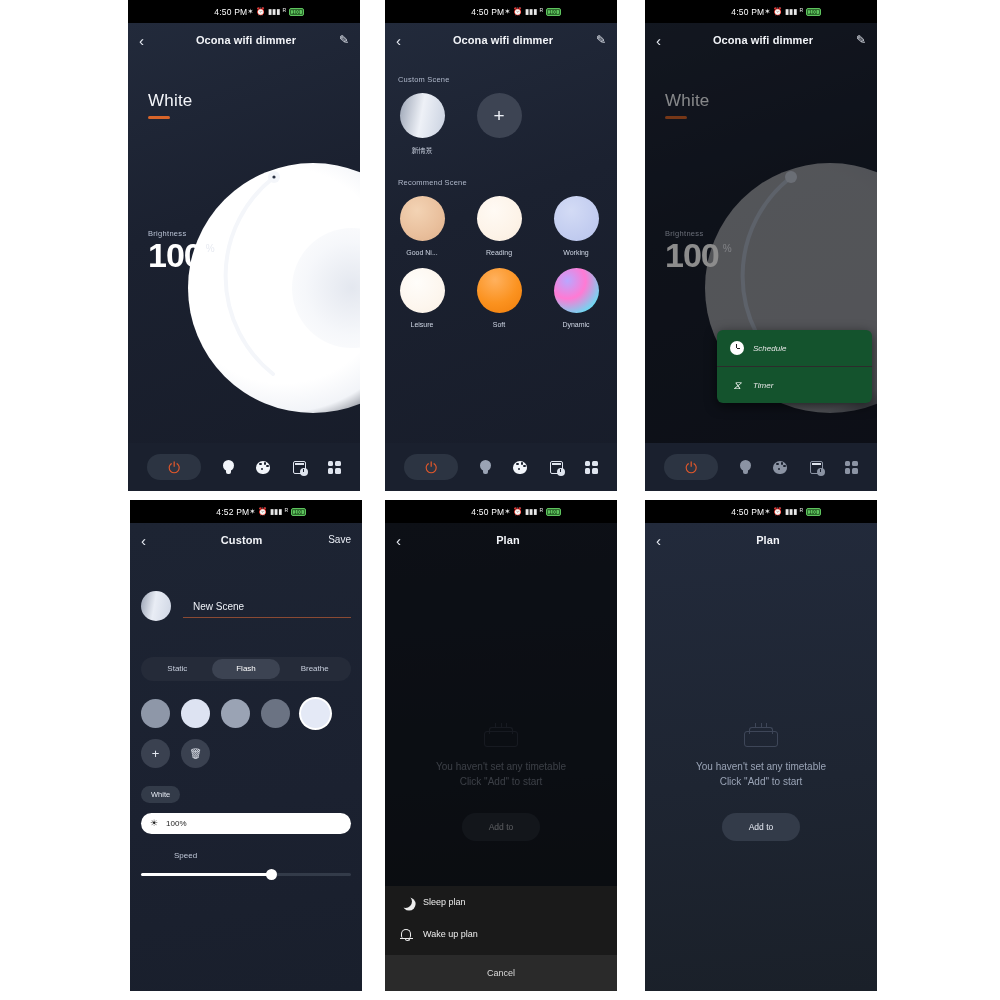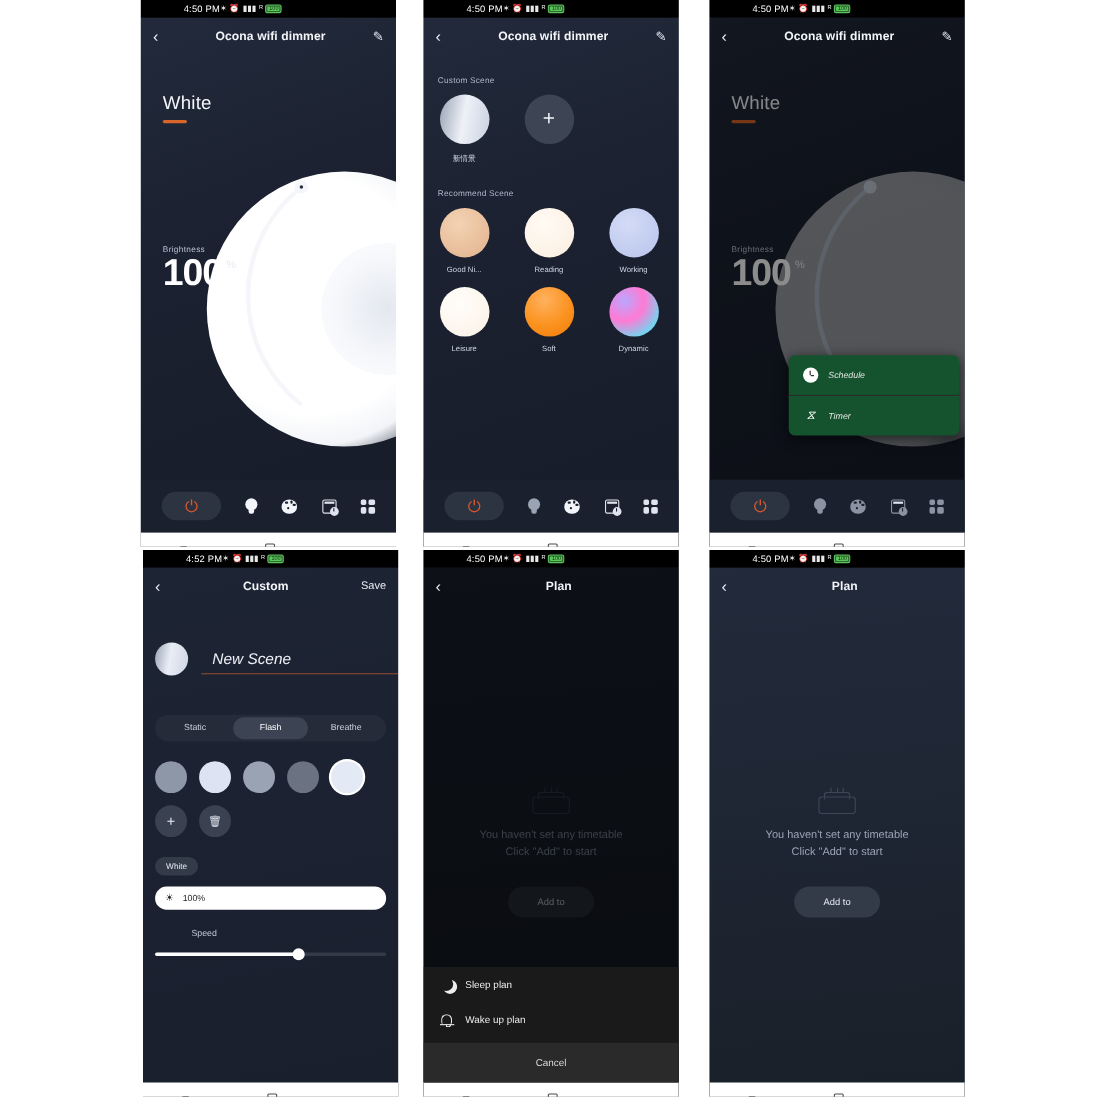--- a/index.html
+++ b/index.html
@@ -17,22 +17,22 @@
   .phone.p2 { left: 385px; top: 0px;   width: 232px; height: 497px; }
   .phone.p3 { left: 645px; top: 0px;   width: 232px; height: 497px; }
   .phone.p4 { left: 130px; top: 500px; width: 232px; height: 497px; }
   .phone.p5 { left: 385px; top: 500px; width: 232px; height: 497px; }
   .phone.p6 { left: 645px; top: 500px; width: 232px; height: 497px; }
 
   .screen { position: relative; width: 100%; height: 468px; overflow: hidden; }
 
   
   .statusbar {
-    height: 16px; background: #000; color: #fff;
-    display: flex; align-items: center; justify-content: flex-start;
+    height: 23px; background: #000; color: #fff;
+    display: flex; align-items: center; justify-content: center;
     padding: 4px 9px; font-size: 8.5px; position: relative; z-index: 40;
   }
   .sb-time { font-size: 8.5px; letter-spacing: .2px; margin-left: 30px; }
   .sb-icons { display: flex; align-items: center; gap: 2.5px; }
   .sb-icons span { font-size: 7.5px; line-height: 1; color: #e8e8e8; }
   .sb-batt {
     width: 15px; height: 8px; border: 1px solid #5ec45e; border-radius: 2px;
     background: #2b6b2b; position: relative; display: inline-block;
   }
   .sb-batt::after {
@@ -153,23 +153,22 @@
   }
   .ic-power::before { content: ""; position: absolute; left: 6.4px; top: 2.2px; width: 1.3px; height: 4px; background: #1e1e1e; }
 
   
   .cust-body { position: absolute; left: 0; right: 0; top: 52px; bottom: 0; padding: 0 11px; }
   .name-row { display: flex; align-items: center; gap: 12px; margin-top: 16px; }
   .name-avatar { width: 30px; height: 30px; border-radius: 50%; flex: none;
     background: linear-gradient(100deg,#9aa3b4 0%,#e9edf5 45%,#cfd6e4 100%); }
   .name-input {
     flex: 1; border: none; border-bottom: 1.2px solid #8a4a33; background: transparent;
-    color: #eef1f7; font-size: 14px; padding: 6px 0 5px 10px; outline: none;
+    color: #eef1f7; font-size: 10px; padding: 6px 0 5px 10px; outline: none;
     font-family: "Liberation Sans", sans-serif;
-    font-style: italic;
   }
   .seg {
     margin-top: 36px; height: 24px; background: #252b39; border-radius: 13px;
     display: flex; align-items: center; padding: 2px;
   }
   .seg-item {
     flex: 1; text-align: center; font-size: 8px; color: #c8cfdd;
     line-height: 20px; border-radius: 11px;
   }
   .seg-item.on { background: #3c4352; color: #fff; }

